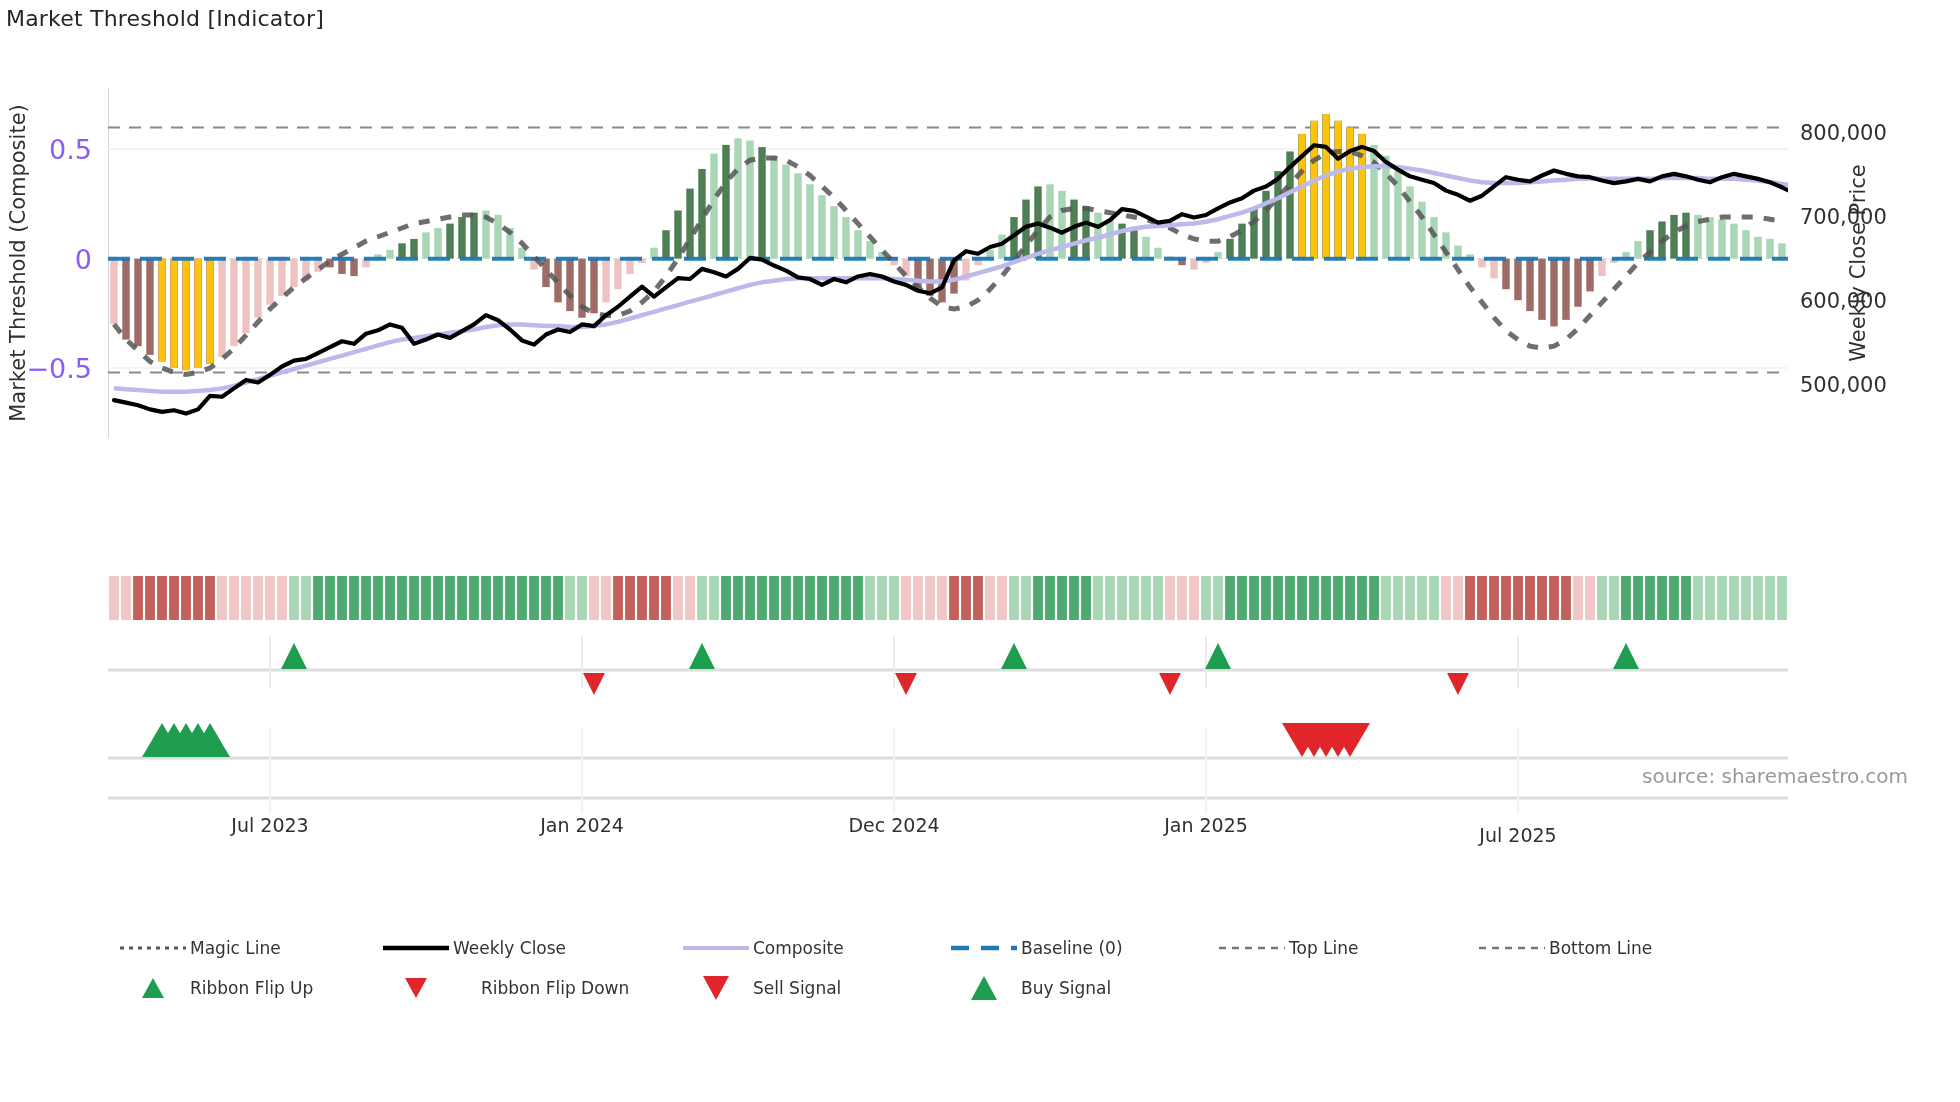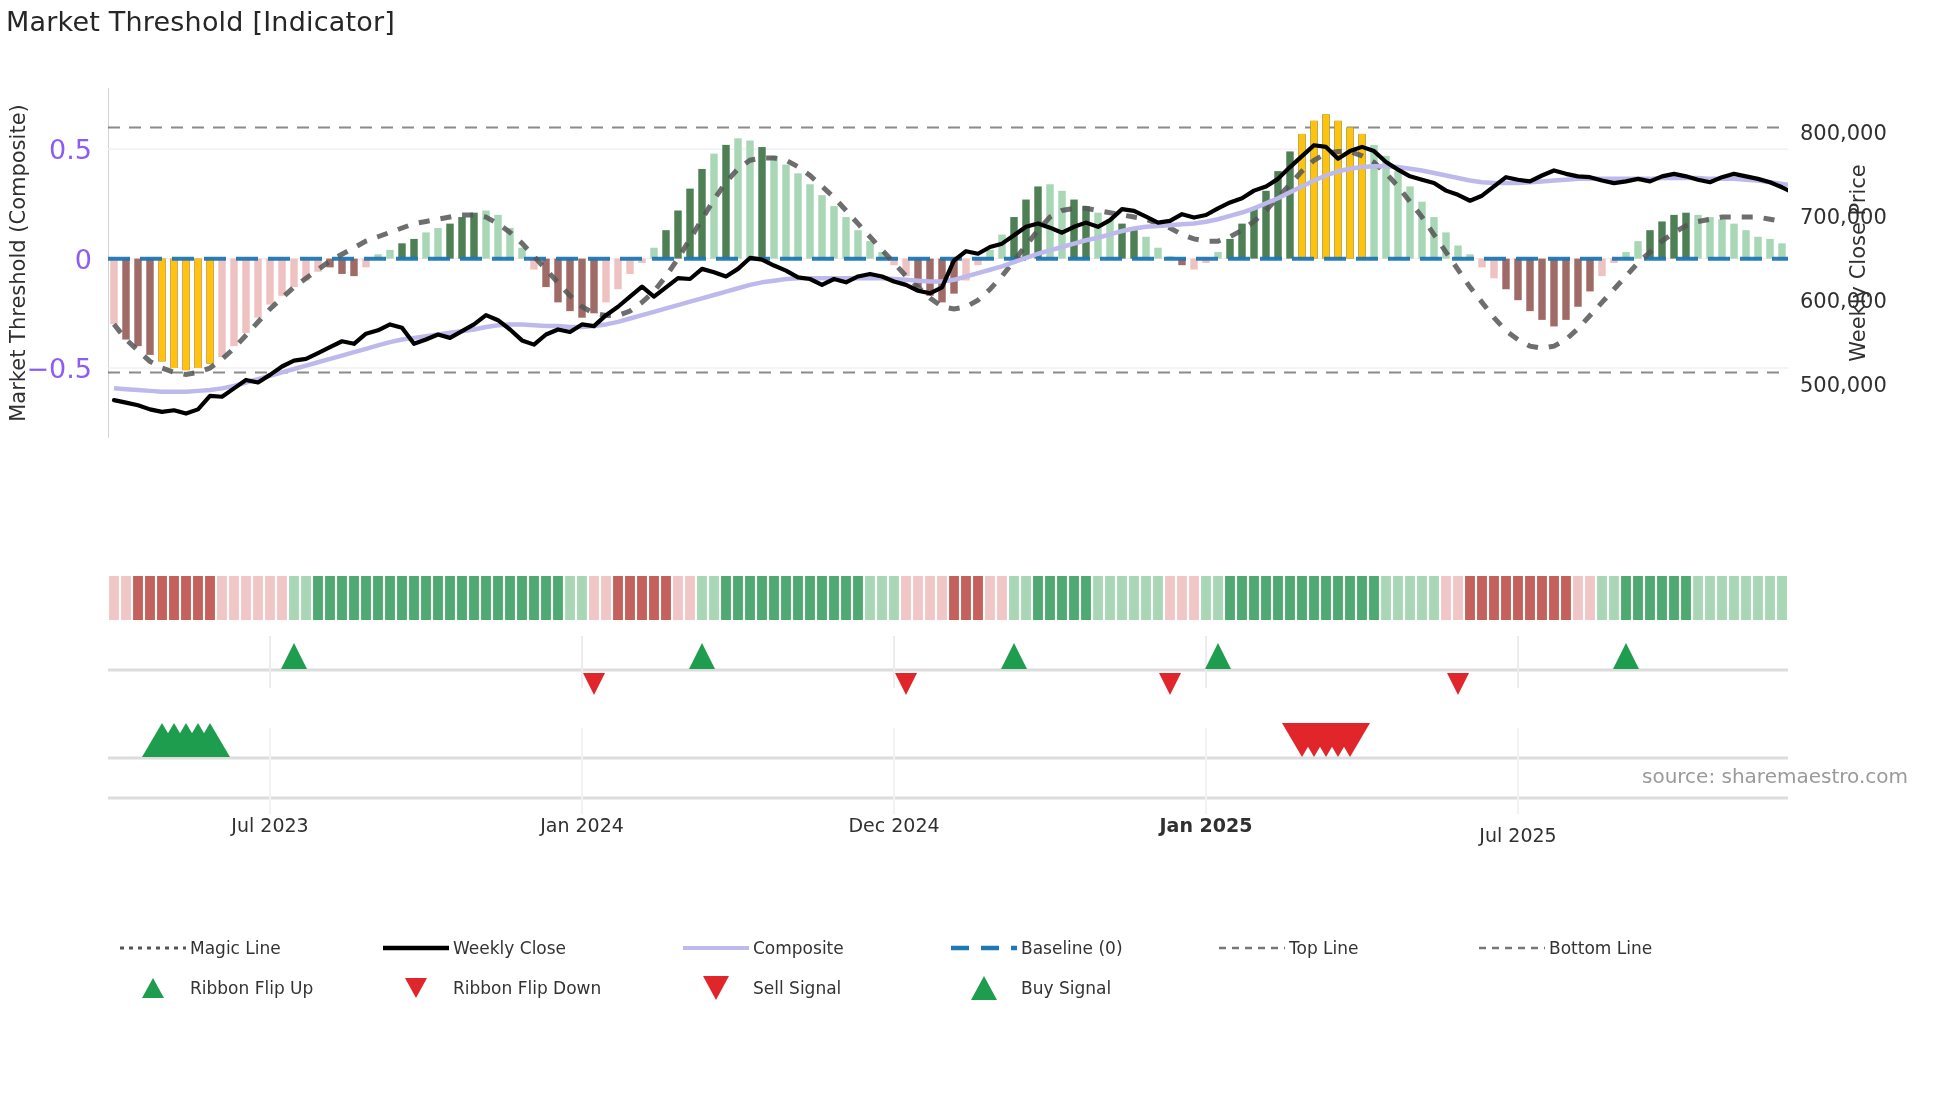--- a/index.html
+++ b/index.html
@@ -1,19 +1,19 @@
 <!DOCTYPE html>
 <html><head>
 <meta charset="utf-8">
 <style>
   html,body{margin:0;padding:0;background:#ffffff;}
   body{width:1960px;height:1102px;font-family:"DejaVu Sans","Liberation Sans",sans-serif;color:#2b2b2b;overflow:hidden;}
   #root{position:relative;width:1960px;height:1102px;}
 
-  .title{position:absolute;left:6px;top:6px;font-size:27px;color:#262626;letter-spacing:.2px;}
+  .title{position:absolute;left:6px;top:6px;font-size:22px;color:#262626;letter-spacing:.2px;}
 
   
   #plot{position:absolute;left:108px;top:88px;width:1680px;height:350px;}
   #plotsvg{position:absolute;left:0;top:0;}
 
   .ylab-left{position:absolute;left:-90px;top:175px;transform:translate(-50%,-50%) rotate(-90deg);
              transform-origin:center center;font-size:21px;color:#303030;white-space:nowrap;}
   .ylab-right{position:absolute;left:1858px;top:263px;transform:translate(-50%,-50%) rotate(-90deg);
               transform-origin:center center;font-size:21px;color:#303030;white-space:nowrap;}
 
@@ -219,21 +219,21 @@
 <div id="yticksR">
       <div class="ytickR" style="top: 132.591px;">800,000</div>
       <div class="ytickR" style="top: 216.726px;">700,000</div>
       <div class="ytickR" style="top: 300.861px;">600,000</div>
       <div class="ytickR" style="top: 384.995px;">500,000</div>
     </div>
 <div id="xticks">
       <div class="xtick" style="left: 270px;">Jul 2023</div>
       <div class="xtick" style="left: 582px;">Jan 2024</div>
       <div class="xtick" style="left: 894px;">Dec 2024</div>
-      <div class="xtick" style="left: 1206px; font-weight: bold;">Jan 2025</div>
+      <div class="xtick" style="left: 1206px;">Jan 2025</div>
       <div class="xtick" style="left: 1518px; margin-top: 10px;">Jul 2025</div>
     </div>
 
 <svg id="ribbon" width="1680" height="48">
       <rect x="1.08" y="2" width="9.84" height="44" fill="#f0c7c6"></rect>
       <rect x="13.08" y="2" width="9.84" height="44" fill="#f0c7c6"></rect>
       <rect x="25.08" y="2" width="9.84" height="44" fill="#c4615c"></rect>
       <rect x="37.08" y="2" width="9.84" height="44" fill="#c4615c"></rect>
       <rect x="49.08" y="2" width="9.84" height="44" fill="#c4615c"></rect>
       <rect x="61.08" y="2" width="9.84" height="44" fill="#c4615c"></rect>
@@ -448,21 +448,21 @@
           <div class="lgtxt">Bottom Line</div>
         </div>
       </div>
   <div class="lgrow" id="lgrow2">
         <div class="lgitem" style="width: 253px;">
           <div class="lgkey"><svg width="74" height="26">
               <path d="M 26 23 L 48 23 L 37 3 Z" fill="#1f9d4f"></path>
             </svg></div>
           <div class="lgtxt">Ribbon Flip Up</div>
         </div>
-        <div class="lgitem" style="width: 290px;">
+        <div class="lgitem" style="width: 290px; gap: 28px;">
           <div class="lgkey"><svg width="74" height="26">
               <path d="M 26 3 L 48 3 L 37 23 Z" fill="#e0262b"></path>
             </svg></div>
           <div class="lgtxt">Ribbon Flip Down</div>
         </div>
         <div class="lgitem" style="width: 258px;">
           <div class="lgkey"><svg width="74" height="26">
               <path d="M 24 1 L 50 1 L 37 25 Z" fill="#e0262b"></path>
             </svg></div>
           <div class="lgtxt">Sell Signal</div>

